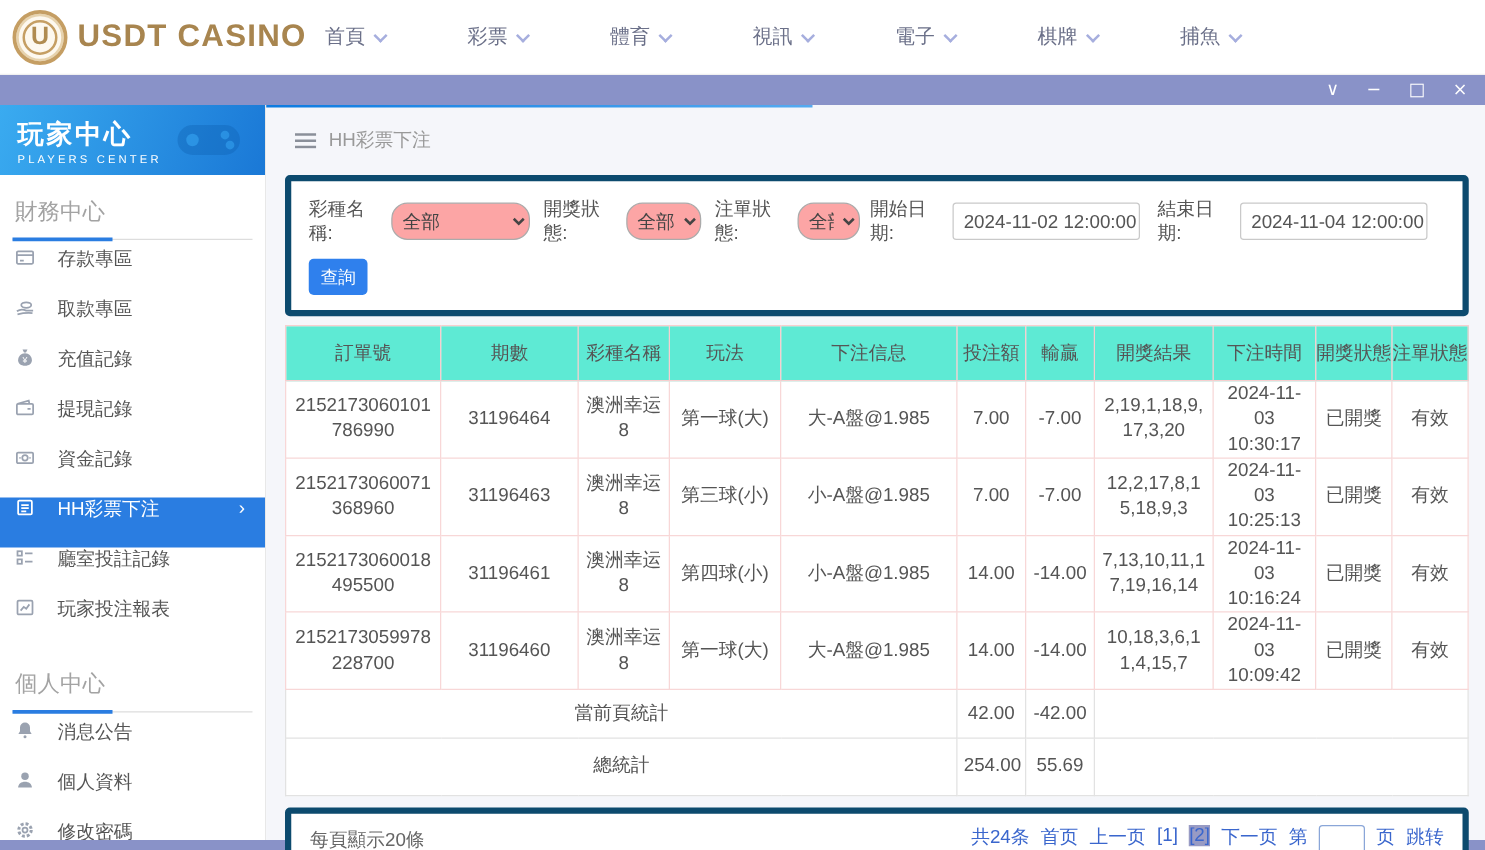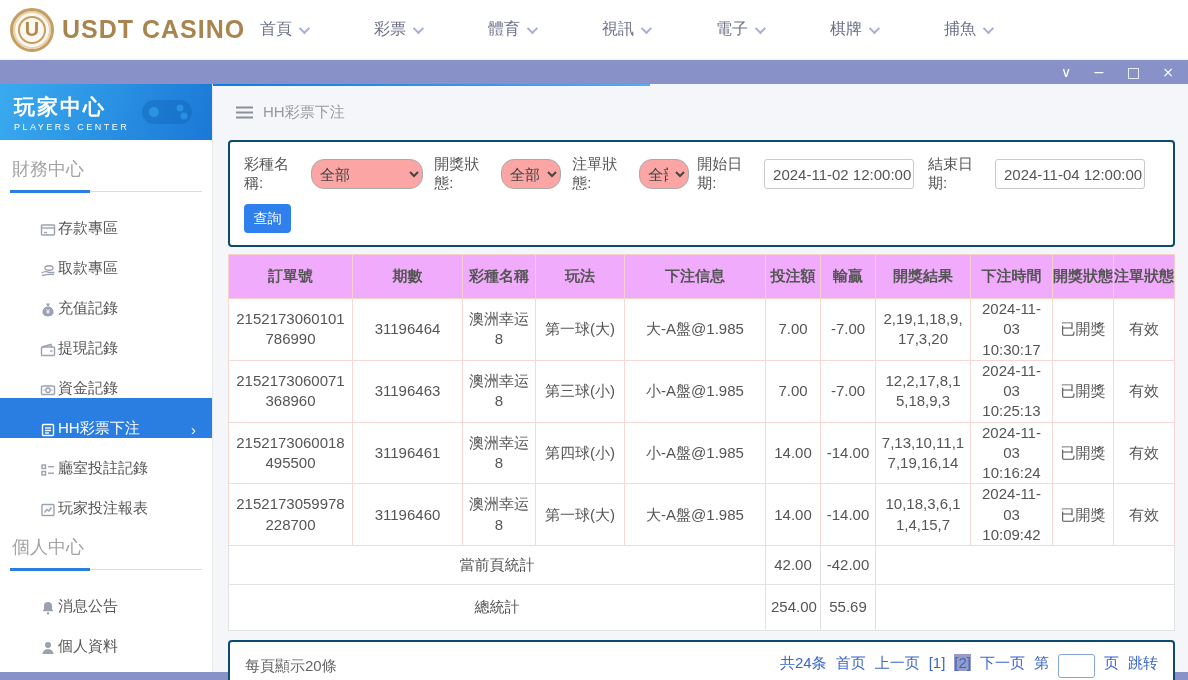--- a/index.html
+++ b/index.html
@@ -37,52 +37,52 @@
     overflow:hidden; flex-shrink:0; }
   .sb-header { height:56px; background:linear-gradient(110deg,#3aabf0 0%,#1a78d6 100%);
     color:#fff; padding:9px 0 0 14px; position:relative; overflow:hidden; }
   .sb-header h1 { font-size:21px; font-weight:bold; letter-spacing:2px; }
   .sb-header .sub { font-size:9px; letter-spacing:2.5px; margin-top:1px; }
   .gamepad { position:absolute; right:18px; top:10px; opacity:.35; }
   .sb-section-label { color:#a3a3a3; font-size:18px; padding-left:12px; margin-top:17px; }
   .sb-underline { position:relative; height:1px; background:#ddd; margin:10px 10px 6px 10px; }
   .sb-underline::before { content:""; position:absolute; left:0; top:-1px;
     width:80px; height:3px; background:#2a7de1; }
-  .sb-item { height:40px; display:flex; align-items:flex-end; padding-left:40px;
-    gap:2px; font-size:15px; color:#555; cursor:pointer; }
+  .sb-item { height:40px; display:flex; align-items:flex-start; padding-left:12px;
+    gap:18px; font-size:15px; color:#555; cursor:pointer; }
   .sb-item svg { flex-shrink:0; }
   .sb-item.active { background:#2a7de1; color:#fff; }
   .sb-item.active .sb-arrow { margin-left:auto; margin-right:16px; color:#fff;
     font-size:15px; }
 
   
   .main { flex:1; background:#f5f6fa; position:relative; padding:0 14px 0 15px; }
   .progress-line { position:absolute; left:0; top:0; width:437px; height:2px;
     background:linear-gradient(90deg,#0d7be0,#55aaf0); }
   .main-header { height:56px; display:flex; align-items:center; gap:10px;
     padding-left:8px; color:#999; font-size:15px; }
-  .card { background:#fff; border:2px solid #0c4a6e; border-radius:4px; }
+  .card { background:#fff; border:5px solid #0c4a6e; border-radius:4px; }
   .filter-card { padding:13px 14px 12px 14px; }
   .filter-row { display:flex; align-items:center; font-size:15px; color:#555; }
   .filter-row label { margin-right:5px; }
   .filter-row select { height:30px; border:1px solid #ababab; border-radius:13px;
     background:#fca5a5; color:#444; font-size:15px; padding:0 4px; margin-right:11px;
     font-family:"Liberation Sans", sans-serif; }
   .sel-lottery { width:116px; } .sel-draw { width:62px; } .sel-order { width:50px; margin-right:8px !important; }
   .filter-row input { height:30px; width:150px; border:1px solid #c9c9c9;
     border-radius:3px; font-size:15px; color:#555; padding-left:8px; margin-right:14px;
     font-family:"Liberation Sans", sans-serif; }
   .search-btn { margin-top:11px; width:47px; height:29px; background:#2f80ed;
     color:#fff; border:none; border-radius:4px; font-size:14px; cursor:pointer;
     font-family:"Liberation Sans", sans-serif; }
 
   
   table { border-collapse:collapse; table-layout:fixed; width:946px; margin-top:7px;
     background:#fff; font-size:15px; color:#555; }
-  th { background:#f0abfc; height:44px; font-weight:bold;
+  th { background:#5eead4; height:44px; font-weight:normal;
     border:1px solid #f6cfcf; padding:0; }
   td { text-align:center; border:1px solid #f8d7d7; height:57px;
     padding:0 5px; line-height:1.35; word-break:break-all; }
   td.time { word-break:normal; }
   tr.summary td { border-color:#e2e2e2; height:39px; word-break:normal; }
   tr.summary.total td { height:46px; }
 
   
   .pagination { margin-top:9px; height:52px; display:flex; align-items:center;
     justify-content:space-between; padding:0 15px; }

